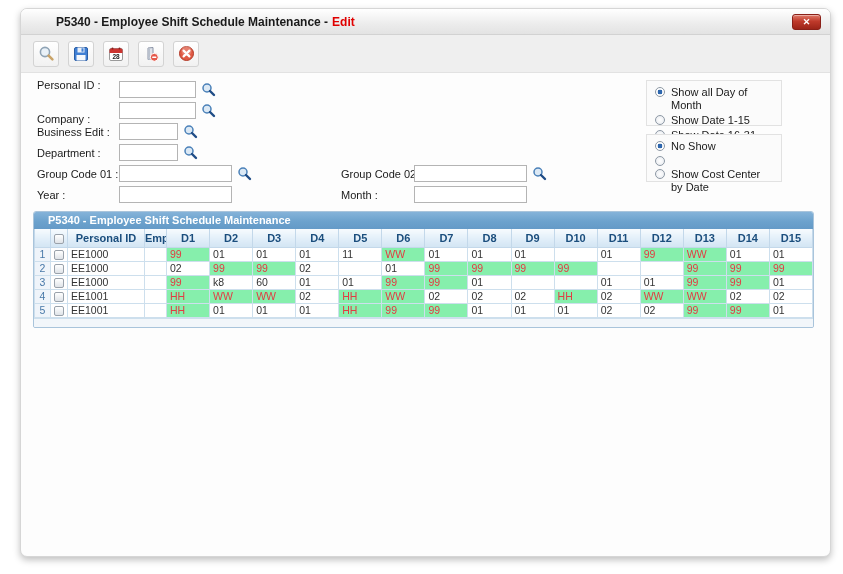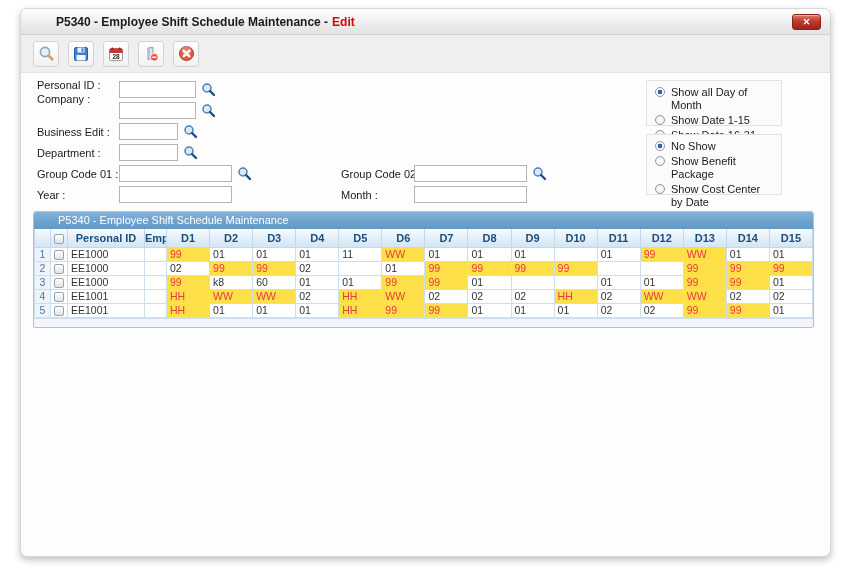--- a/index.html
+++ b/index.html
@@ -57,36 +57,36 @@
   }
   .radio.checked { background: radial-gradient(circle at 50% 50%, #2d66ad 0 40%, #fff 46%); }
   .radio-row span.lbl { font-size: 11px; color: #1a1a1a; line-height: 13px; }
   
   .grid-wrap {
     position: absolute; left: 12px; top: 202px; width: 781px;
     border: 1px solid #a9c4db; border-radius: 3px 3px 2px 2px; background: #fff;
   }
   .grid-title {
     height: 17px; background: linear-gradient(#85b3d9, #6ca2cd 55%, #649ac7);
-    color: #fff; font-size: 11px; font-weight: normal; line-height: 17px;
-    padding-left: 24px; border-radius: 2px 2px 0 0;
+    color: #fff; font-size: 11px; font-weight: bold; line-height: 17px;
+    padding-left: 14px; border-radius: 2px 2px 0 0;
   }
   table.sched { border-collapse: collapse; table-layout: fixed; width: 100%; }
   table.sched th {
     height: 18px; background: linear-gradient(#f7fbfe, #dcebf7 70%, #d3e5f3);
     color: #1b4e7d; font-size: 11px; font-weight: bold; text-align: center;
     border: 1px solid #c3d8ea; border-top: none; overflow: hidden; white-space: nowrap;
   }
   table.sched td {
     height: 14px; font-size: 10.5px; color: #333; border: 1px solid #cdDfed;
     border-color: #cddfed; padding: 0 3px; overflow: hidden; white-space: nowrap;
     background: #fff; line-height: 13px;
   }
   table.sched td.rownum { background: #eff4fa; color: #4878a8; text-align: center; padding: 0; }
-  table.sched td.hl { background: #fde047; color: #e23b42; }
+  table.sched td.hl { background: #86efac; color: #e23b42; }
   table.sched td.chk, table.sched th.chk { text-align: center; padding: 0; }
   .checkbox {
     display: inline-block; width: 10px; height: 10px; border: 1px solid #9aa2ab;
     background: linear-gradient(#fff, #dfe3e8); border-radius: 2px; vertical-align: middle;
     cursor: pointer;
   }
   .grid-footer { height: 9px; background: #f2f6fa; border-top: 1px solid #cddfed; border-radius: 0 0 2px 2px; }
 </style>
 </head>
 <body>
@@ -144,21 +144,21 @@
 
   <div class="form-area">
 
     <span class="f-label" style="left:16px; top:6px">Personal ID :</span>
     <input class="f-input" style="left: 98px; top: 8px; width: 77px;" value="">
     <svg class="lookup" style="left:180px; top:9px" viewBox="0 0 15 15">
       <circle cx="6" cy="6" r="4" fill="#dce9f5" stroke="#4a80b8" stroke-width="1.5"></circle>
       <line x1="9" y1="9" x2="13" y2="13" stroke="#1f4c86" stroke-width="2.4" stroke-linecap="round"></line>
     </svg>
 
-    <span class="f-label" style="left:16px; top:20px">Company :</span>
+    <span class="f-label" style="left:16px; top:40px">Company :</span>
     <input class="f-input" style="left: 98px; top: 29px; width: 77px;" value="">
     <svg class="lookup" style="left:180px; top:30px" viewBox="0 0 15 15">
       <circle cx="6" cy="6" r="4" fill="#dce9f5" stroke="#4a80b8" stroke-width="1.5"></circle>
       <line x1="9" y1="9" x2="13" y2="13" stroke="#1f4c86" stroke-width="2.4" stroke-linecap="round"></line>
     </svg>
 
     <span class="f-label" style="left:16px; top:53px">Business Edit :</span>
     <input class="f-input" style="left: 98px; top: 50px; width: 59px;" value="">
     <svg class="lookup" style="left:162px; top:51px" viewBox="0 0 15 15">
       <circle cx="6" cy="6" r="4" fill="#dce9f5" stroke="#4a80b8" stroke-width="1.5"></circle>
@@ -200,28 +200,27 @@
       <label class="radio-row">
         <span class="radio"></span>
         <span class="lbl">Show Date 1-15</span>
       </label>
       <label class="radio-row">
         <span class="radio"></span>
         <span class="lbl">Show Date 16-31</span>
       </label>
     </div>
 
-    <div class="opt-box" style="top:61px; height:61px">
+    <div class="opt-box" style="top:61px; height:48px">
       <label class="radio-row">
         <span class="radio checked"></span>
         <span class="lbl">No Show</span>
       </label>
       <label class="radio-row">
         <span class="radio"></span>
-        <span class="lbl">Show Benefit Package</span>
       </label>
       <label class="radio-row">
         <span class="radio"></span>
         <span class="lbl" style="max-width:100px">Show Cost Center by Date</span>
       </label>
     </div>
   </div>
 
   <div class="grid-wrap">
     <div class="grid-title">P5340 - Employee Shift Schedule Maintenance</div>

